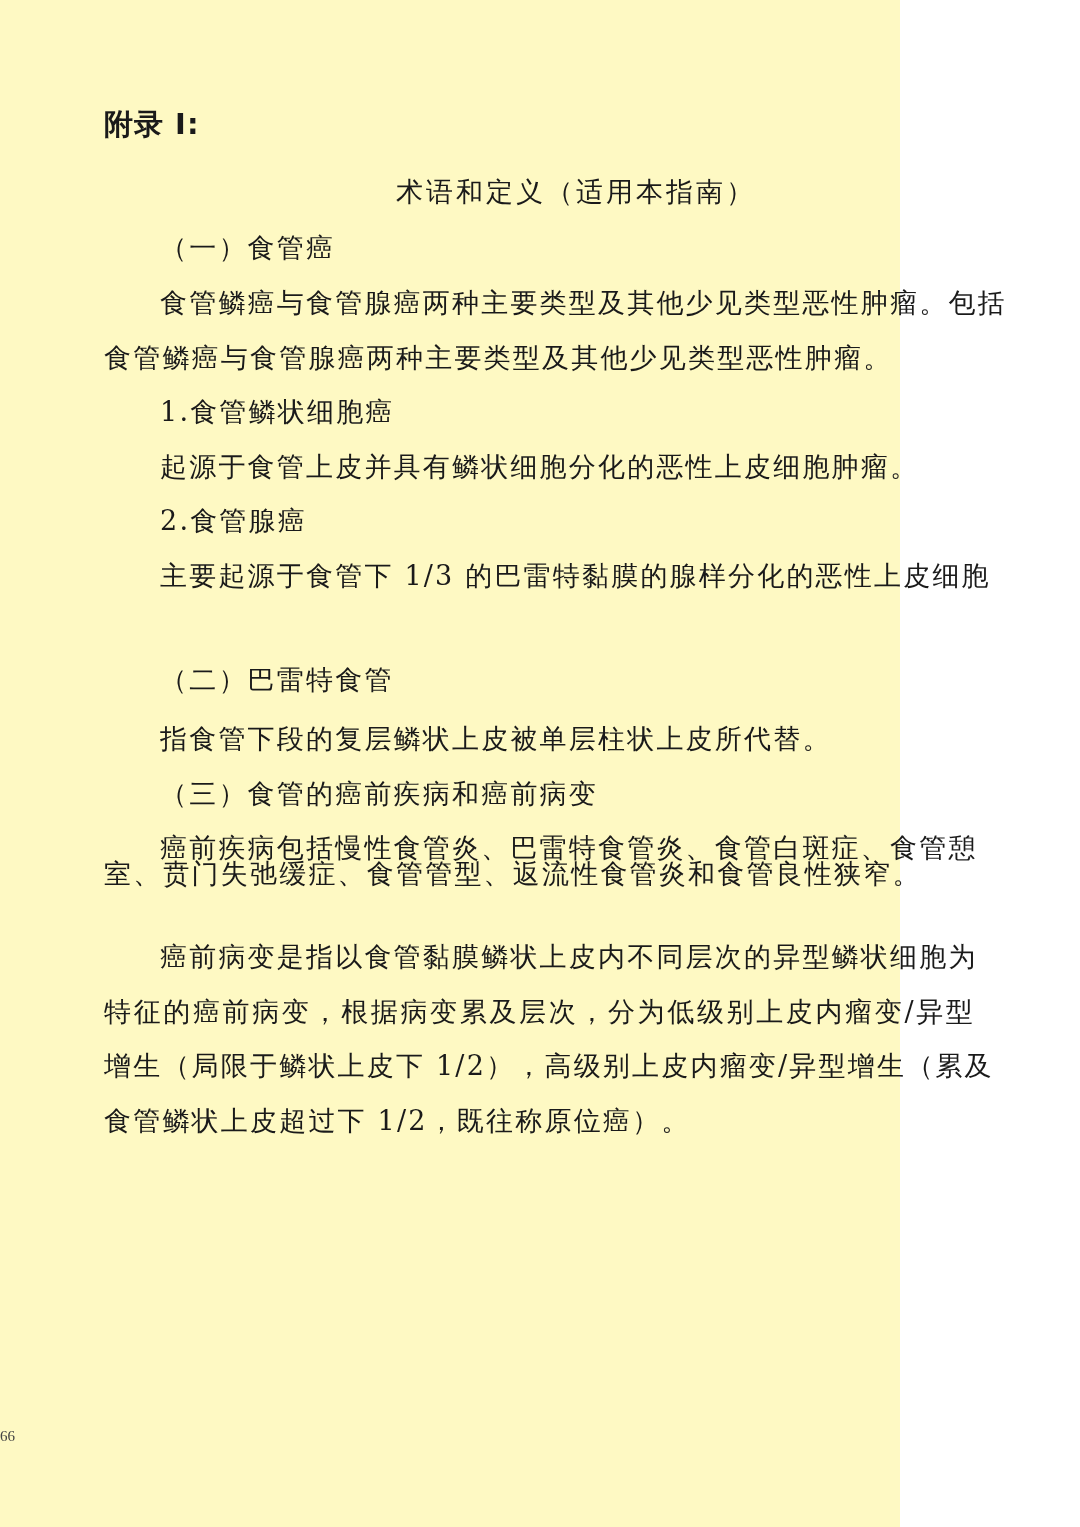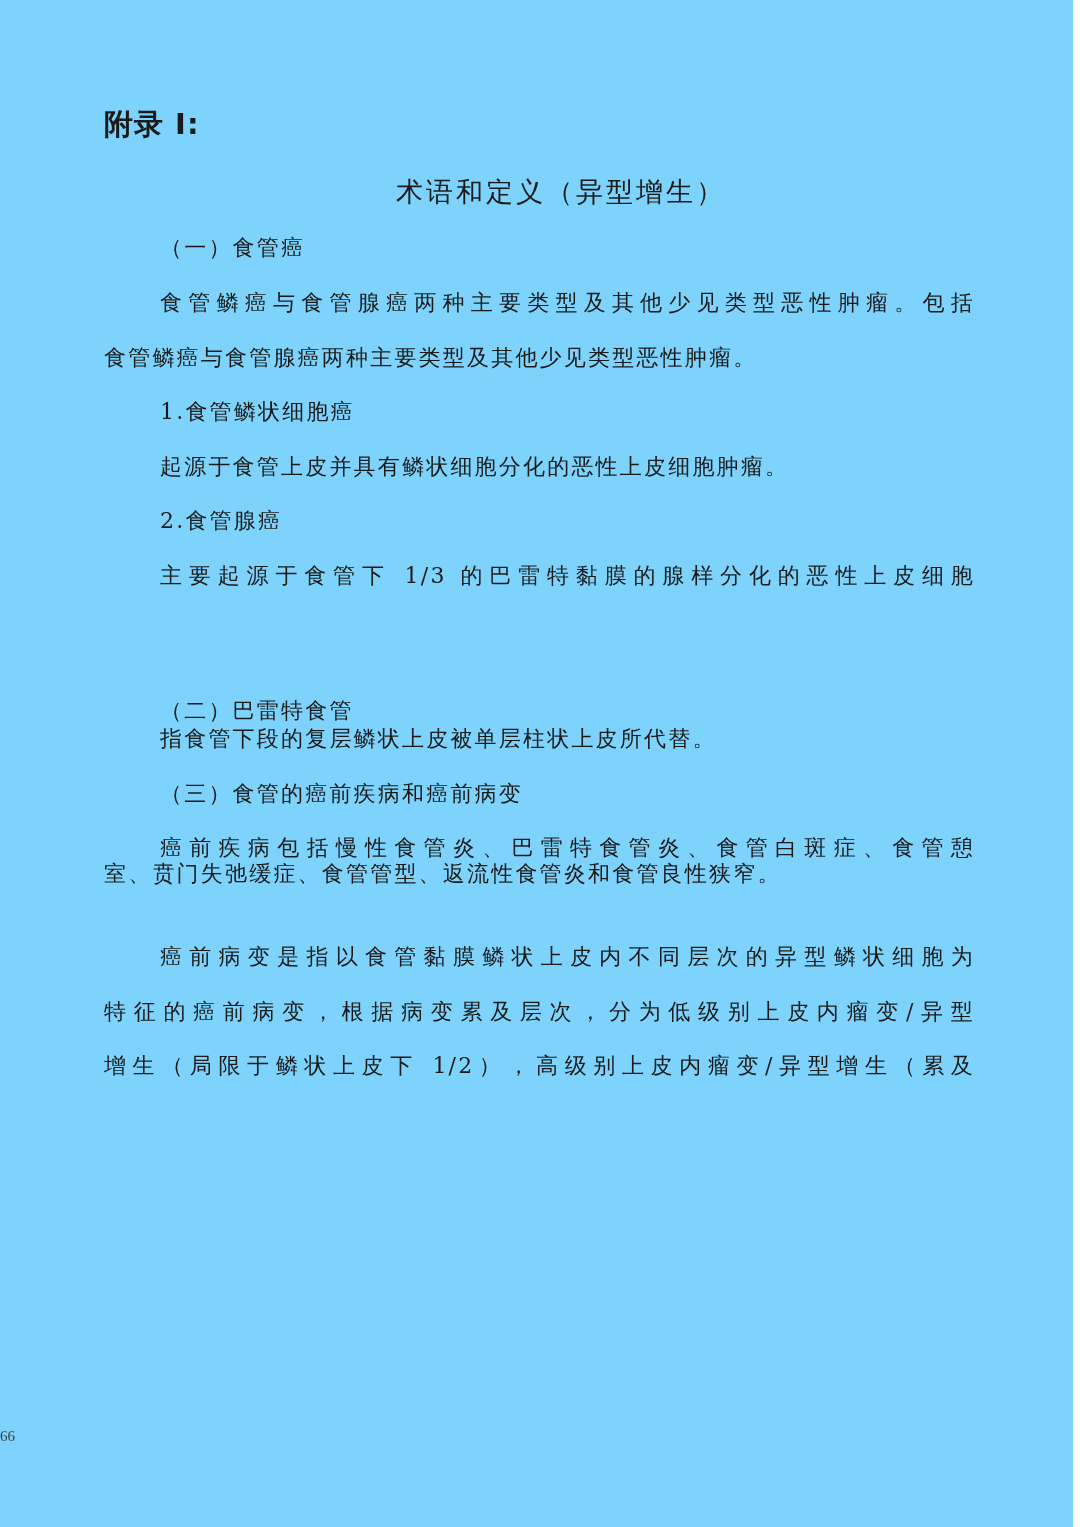--- a/index.html
+++ b/index.html
@@ -11,28 +11,28 @@
       width: 1080px;
       height: 1527px;
       position: relative;
       overflow: hidden;
       color: #1a1a1a;
       font-family: "DejaVu Serif", "Liberation Serif", serif;
     }
     .page {
       position: absolute;
       left: 0; top: 0;
-      width: 1073px;
+      width: 900px;
       height: 1527px;
-      background: #7dd3fc;
+      background: #fef9c3;
     }
     .line {
       position: absolute;
       white-space: nowrap;
-      font-size: 22px;
+      font-size: 27px;
       line-height: 32px;
       letter-spacing: 2.2px;
     }
     .appendix-title {
       position: absolute;
       left: 104px;
       top: 106px;
       font-size: 29px;
       font-weight: bold;
       line-height: 36px;
@@ -64,40 +64,41 @@
       font-family: "Liberation Serif", serif;
     }
   </style>
 </head>
 <body>
 
 <div class="page">
 
   <div class="appendix-title">附录 I:</div>
 
-  <div class="doc-title">术语和定义（异型增生）</div>
+  <div class="doc-title">术语和定义（适用本指南）</div>
 
   <div class="line" style="left:160px; top:232px;">（一）食管癌</div>
 
   <div class="line justify" style="left:160px; top:287px; width:815px;">食管鳞癌与食管腺癌两种主要类型及其他少见类型恶性肿瘤。包括</div>
   <div class="line" style="left:104px; top:342px;">食管鳞癌与食管腺癌两种主要类型及其他少见类型恶性肿瘤。</div>
 
   <div class="line" style="left:160px; top:396px;">1.食管鳞状细胞癌</div>
   <div class="line" style="left:160px; top:451px;">起源于食管上皮并具有鳞状细胞分化的恶性上皮细胞肿瘤。</div>
 
   <div class="line" style="left:160px; top:505px;text-align:right;">2.食管腺癌</div>
   <div class="line justify" style="left:160px; top:560px; width:815px;">主要起源于食管下 1/3 的巴雷特黏膜的腺样分化的恶性上皮细胞</div>
 
-  <div class="line" style="left:160px; top:695px;">（二）巴雷特食管</div>
+  <div class="line" style="left:160px; top:664px;">（二）巴雷特食管</div>
   <div class="line" style="left:160px; top:723px;">指食管下段的复层鳞状上皮被单层柱状上皮所代替。</div>
 
   <div class="line" style="left:160px; top:778px;">（三）食管的癌前疾病和癌前病变</div>
 
   <div class="line justify" style="left:160px; top:832px; width:815px;">癌前疾病包括慢性食管炎、巴雷特食管炎、食管白斑症、食管憩</div>
   <div class="line" style="left:104px; top:858px;">室、贲门失弛缓症、食管管型、返流性食管炎和食管良性狭窄。</div>
 
   <div class="line justify" style="left:160px; top:941px; width:815px;">癌前病变是指以食管黏膜鳞状上皮内不同层次的异型鳞状细胞为</div>
   <div class="line justify" style="left:104px; top:996px; width:871px;">特征的癌前病变，根据病变累及层次，分为低级别上皮内瘤变/异型</div>
   <div class="line justify" style="left:104px; top:1050px; width:871px;">增生（局限于鳞状上皮下 1/2），高级别上皮内瘤变/异型增生（累及</div>
+  <div class="line" style="left:104px; top:1105px;">食管鳞状上皮超过下 1/2，既往称原位癌）。</div>
 
   <div class="page-number">66</div>
 
 </div>
 
 </body></html>

